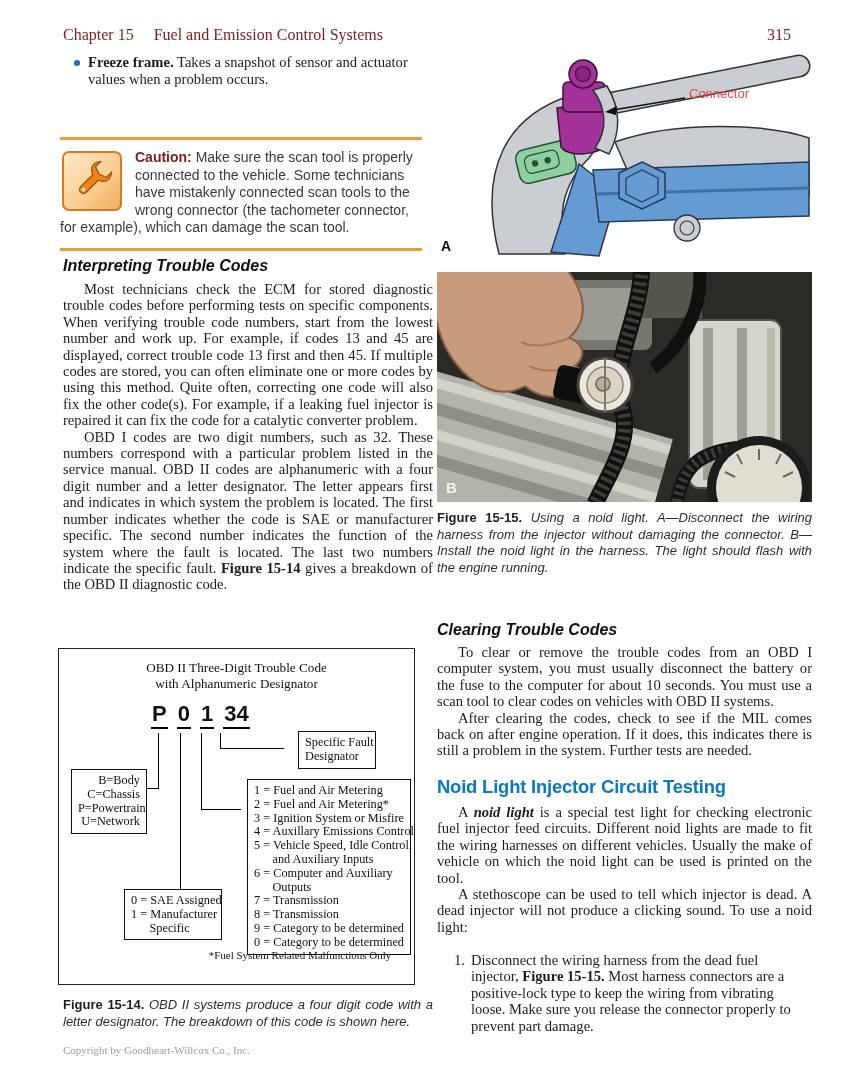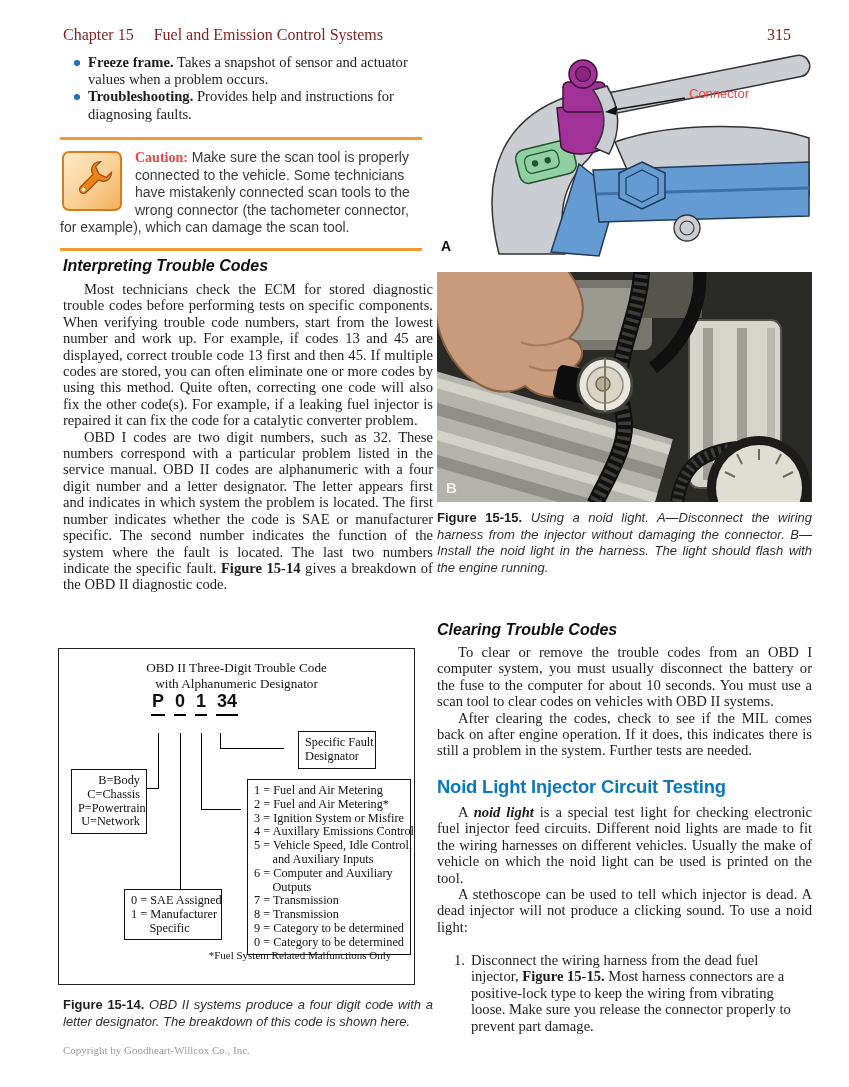--- a/index.html
+++ b/index.html
@@ -20,43 +20,43 @@
   
   .caution{position:absolute;top:137px;left:60px;width:362px;
            border-top:3.5px solid #f59a33;border-bottom:3.5px solid #f59a33;
            padding:9px 0 11px;font-family:"Liberation Sans",sans-serif;
            font-size:14px;line-height:17.6px;color:#3a3a3a;}
   .caution::after{content:"";display:block;clear:both;}
   .caution-icon{float:left;width:56px;height:56px;margin:2px 13px 2px 2px;
            border:2px solid #d97a1e;border-radius:7px;
            background:linear-gradient(135deg,#fdeac9 0%,#f9cf94 55%,#f2ae5c 100%);
            display:flex;align-items:center;justify-content:center;}
-  .caution-lead{font-weight:bold;color:#ef4444;font-family:Liberation Serif, serif;}
+  .caution-lead{font-weight:bold;color:#7f1d1d;}
 
   
   .subhead{position:absolute;left:63px;font-family:"Liberation Sans",sans-serif;
            font-weight:bold;font-style:italic;font-size:16.5px;color:#101010;
            transform:scaleX(.97);transform-origin:left;}
   .bluehead{position:absolute;left:437px;font-family:"Liberation Sans",sans-serif;
            font-weight:bold;font-size:19px;color:#0978be;letter-spacing:-.2px;
            transform:scaleX(.97);transform-origin:left;}
 
   
   .bodyblock{position:absolute;font-size:14.6px;line-height:16.4px;text-align:justify;}
   .bodyblock p{margin:0;text-indent:21px;}
   .bold-serif{font-weight:bold;}
   .boldital{font-weight:bold;font-style:italic;}
 
   
   .fig14{position:absolute;left:58px;top:648px;width:355px;height:335px;
          border:1.5px solid #222;font-family:"Liberation Serif",serif;color:#111;}
   .f-title{position:absolute;top:11px;left:0;width:100%;text-align:center;
            font-size:13.2px;line-height:16px;}
-  .f-code{position:absolute;top:39px;left:92px;font-family:"Liberation Sans",sans-serif;
-          font-weight:bold;font-size:18px;letter-spacing:0;}
+  .f-code{position:absolute;top:52px;left:92px;font-family:"Liberation Sans",sans-serif;
+          font-weight:bold;font-size:22px;letter-spacing:0;}
   .f-code span{display:inline-block;border-bottom:2.5px solid #000;padding:0 1px;margin-right:9px;line-height:26px;}
   .f-box{position:absolute;border:1.2px solid #111;font-size:12.3px;line-height:13.8px;padding:4px 6px;background:#fff;}
   .f-box div{white-space:pre;}
   .f-line{position:absolute;background:#000;}
   .f-footnote{position:absolute;top:300px;left:140px;width:202px;text-align:center;font-size:11px;}
 
   
   .figcap{position:absolute;font-family:"Liberation Sans",sans-serif;font-size:13px;
           line-height:16.6px;font-style:italic;color:#2e2e2e;text-align:justify;}
   .cap-lead{font-style:normal;font-weight:bold;color:#1d1d1d;}
@@ -90,24 +90,20 @@
   <div class="hdr">
     <span class="chap">Chapter 15</span>
     <span>Fuel and Emission Control Systems</span>
     <span class="pgnum">315</span>
   </div>
 
   <div class="bullets">
     <div class="bullet-item">
       <span class="bullet-dot"></span>
       <span class="bullet-lead">Freeze frame.</span><span> Takes a snapshot of sensor and actuator values when a problem occurs.</span>
-    </div>
-    <div class="bullet-item">
-      <span class="bullet-dot"></span>
-      <span class="bullet-lead">Troubleshooting.</span><span> Provides help and instructions for diagnosing faults.</span>
     </div>
   </div>
 
   <div class="caution">
     <span class="caution-icon">
       <svg width="44" height="44" viewBox="0 0 40 40">
         <g transform="rotate(45 20 20)">
           <path d="M13,2 C9.5,5.5 9.5,10 13,13.5 L16.5,15.5 L16.5,31 a3.5,3.5 0 0 0 7,0 L23.5,15.5 L27,13.5 C30.5,10 30.5,5.5 27,2 L27,8.5 L20,11 L13,8.5 Z" fill="#ef8318" stroke="#9a520f" stroke-width="1.2"></path>
           <circle cx="20" cy="31" r="1.7" fill="#fdeac9"></circle>
         </g>

